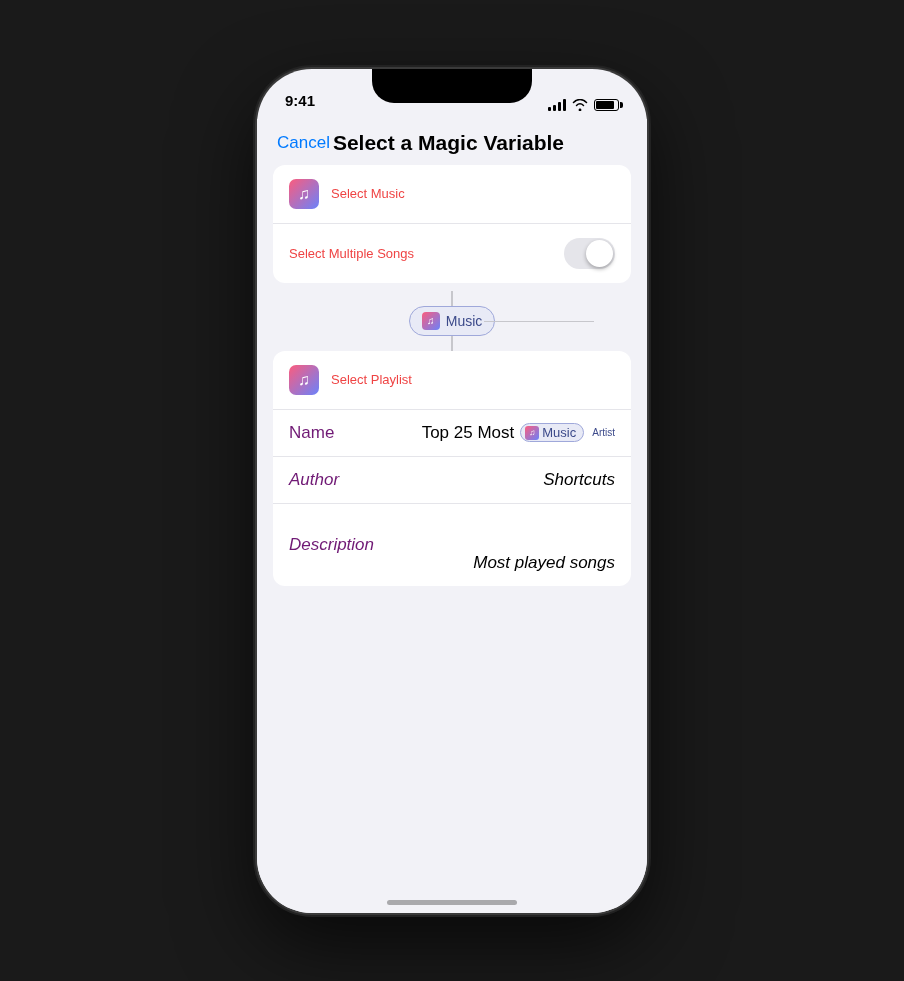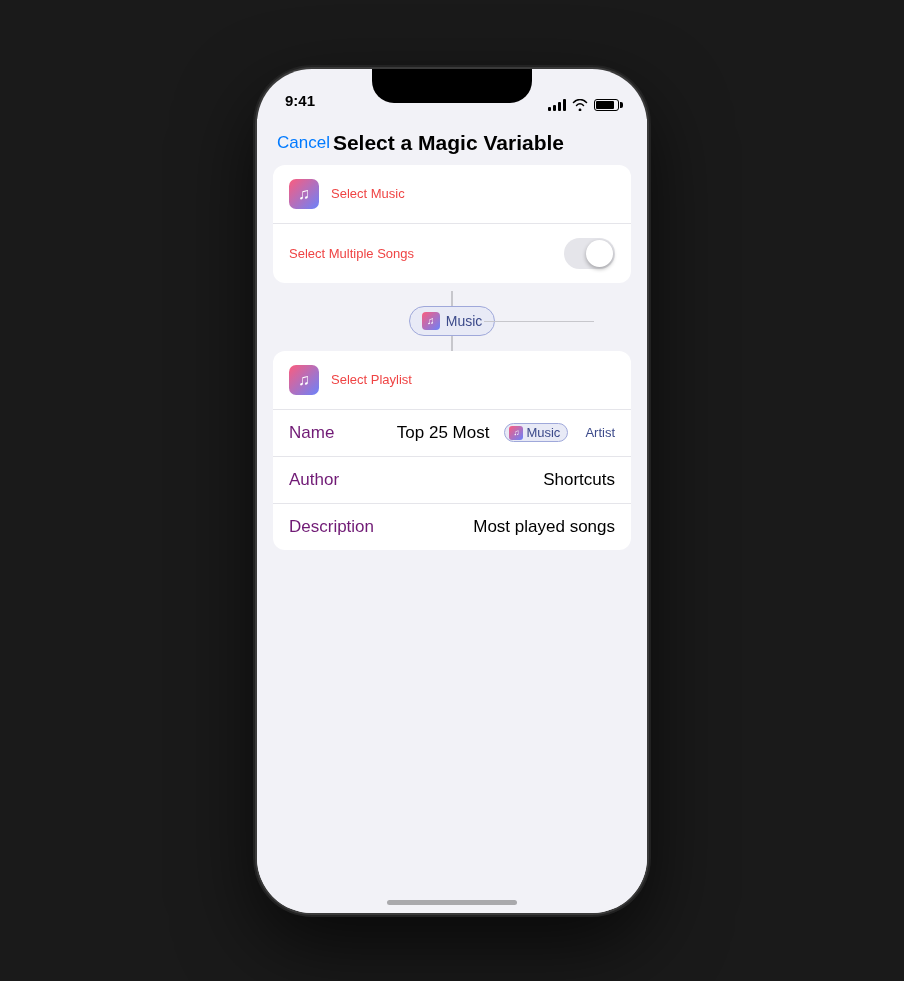--- a/index.html
+++ b/index.html
@@ -289,20 +289,21 @@
 
     .playlist-detail-row {
       display: flex;
       align-items: center;
       padding: 13px 16px;
       min-height: 44px;
     }
 
     .playlist-detail-row + .playlist-detail-row {
       border-top: 0.5px solid #e5e5ea;
+      font-style: italic;
     }
 
     .detail-label {
       font-size: 17px;
       color: #701a75;
       min-width: 100px;
     }
 
     .detail-value {
       font-size: 17px;
@@ -311,21 +312,21 @@
       text-align: right;
     }
 
     .detail-value-dark {
       font-size: 17px;
       color: #000;
       flex: 1;
       display: flex;
       align-items: center;
       justify-content: flex-end;
-      gap: 15px;
+      gap: 6px;
     }
 
     .name-value-text {
       font-size: 17px;
       color: #000;
     }
 
     
     .inline-pill {
       display: inline-flex;
@@ -353,21 +354,21 @@
       color: white;
     }
 
     .pill-text {
       font-size: 13px;
       color: #3c4a8a;
       font-weight: 500;
     }
 
     .pill-artist {
-      font-size: 13px;
+      font-size: 10px;
       color: #3c4a8a;
       font-weight: 500;
       margin-left: 2px;
     }
 
     
     .home-indicator {
       position: absolute;
       bottom: 8px;
       left: 50%;
@@ -466,21 +467,21 @@
           </div>
         </div>
 
         <div class="playlist-detail-row">
           <span class="detail-label">Author</span>
           <span class="detail-value">Shortcuts</span>
         </div>
 
         <div class="playlist-detail-row">
           <span class="detail-label">Description</span>
-          <span class="detail-value" style="color:#000;">Most played songs</span>
+          <span class="detail-value" style="color:#000;margin-top:36px;">Most played songs</span>
         </div>
       </div>
 
     </div>
 
     <div class="home-indicator"></div>
 
   </div>
 </div>
 

